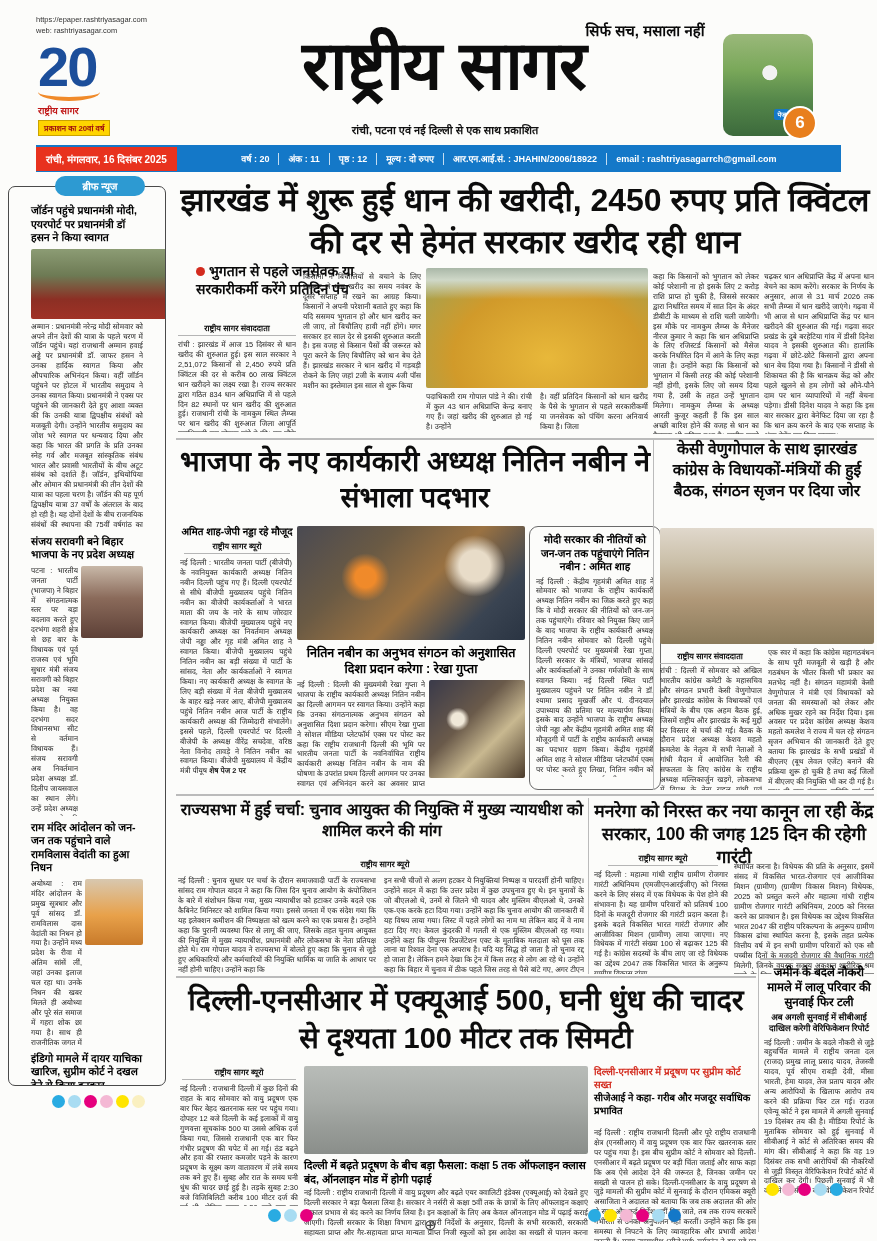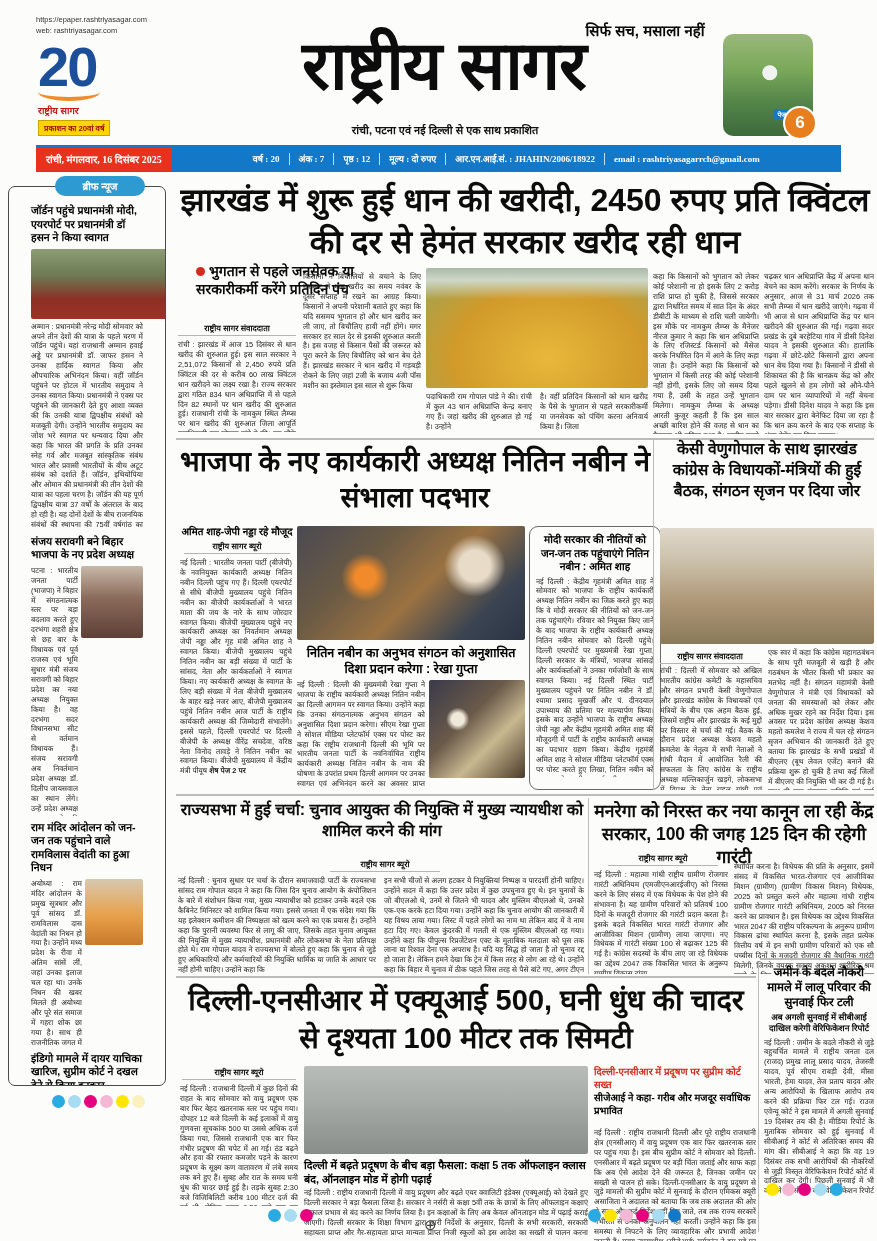--- a/index.html
+++ b/index.html
@@ -6,21 +6,21 @@
   .page{position:relative;width:877px;height:1241px;margin:0 auto;background:#fcfcfa;
         font-family:"Liberation Sans",sans-serif;overflow:hidden;}
   .abs{position:absolute;}
   .body-txt{font-size:7.4px;line-height:1.34;text-align:justify;color:#1c1c1c;overflow:hidden;}
   .headline{font-weight:800;color:#0c0c0c;text-align:center;line-height:1.3;}
   .byline{font-size:8px;font-weight:700;text-align:center;color:#111;border-bottom:1px solid #b5b5b5;padding-bottom:2px;}
   .item-title{font-size:10.6px;font-weight:800;color:#000;line-height:1.28;margin:5px 0 4px;}
   .photo{border-radius:2px;}
   .dot{width:13px;height:13px;border-radius:50%;display:inline-block;margin-right:3px;vertical-align:middle;}
   .sep{background:#bbb;}
-  .infobar{display:flex;align-items:center;background:#1478c8;color:#fff;font-family:Liberation Serif, serif;}
+  .infobar{display:flex;align-items:center;background:#1478c8;color:#fff;}
   .infobar .ib-item{font-size:9px;font-weight:700;padding:0 9px;white-space:nowrap;}
   .infobar .ib-div{width:1px;height:12px;background:rgba(255,255,255,.75);}
   .datebox{background:#e8321e;color:#fff;font-size:10px;font-weight:800;padding:5px 10px;white-space:nowrap;}
   .redhead{color:#d32b1e;font-weight:800;}
   .quote-title{font-weight:800;font-size:12.6px;text-align:center;line-height:1.3;color:#000;}
   .boxed{border:1.2px solid #6a6a6a;border-radius:9px;padding:6px 6px;}
   .crosshair{font-size:15px;color:#444;}
 </style>
 </head>
 <body>
@@ -50,21 +50,21 @@
       linear-gradient(180deg,#9ab87a 0%,#7aa85a 35%,#55874a 65%,#3c6a3c 100%);">
     <div class="abs" style="right:24px;bottom:16px;background:#1478c8;color:#fff;font-size:6.5px;font-weight:700;padding:1px 3px;border-radius:2px;">पेज</div>
     <div class="abs" style="right:-4px;bottom:-4px;width:30px;height:30px;border-radius:50%;background:#e87f1e;border:2px solid #fff;color:#fff;font-size:17px;font-weight:800;text-align:center;line-height:30px;">6</div>
   </div>
 
   <div class="abs infobar" style="left:36px;top:145px;width:805px;height:27px;">
     <div class="datebox">रांची, मंगलवार, 16 दिसंबर 2025</div>
     <div style="flex:1;display:flex;align-items:center;justify-content:center;">
       <span class="ib-item">वर्ष : 20</span>
         <span class="ib-div"></span>
-      <span class="ib-item">अंक : 7</span>
+      <span class="ib-item">अंक : 11</span>
         <span class="ib-div"></span>
       <span class="ib-item">पृष्ठ : 12</span>
         <span class="ib-div"></span>
       <span class="ib-item">मूल्य : दो रुपए</span>
         <span class="ib-div"></span>
       <span class="ib-item">आर.एन.आई.सं. : JHAHIN/2006/18922</span>
         <span class="ib-div"></span>
       <span class="ib-item">email : rashtriyasagarrch@gmail.com</span>
     </div>
   </div>

